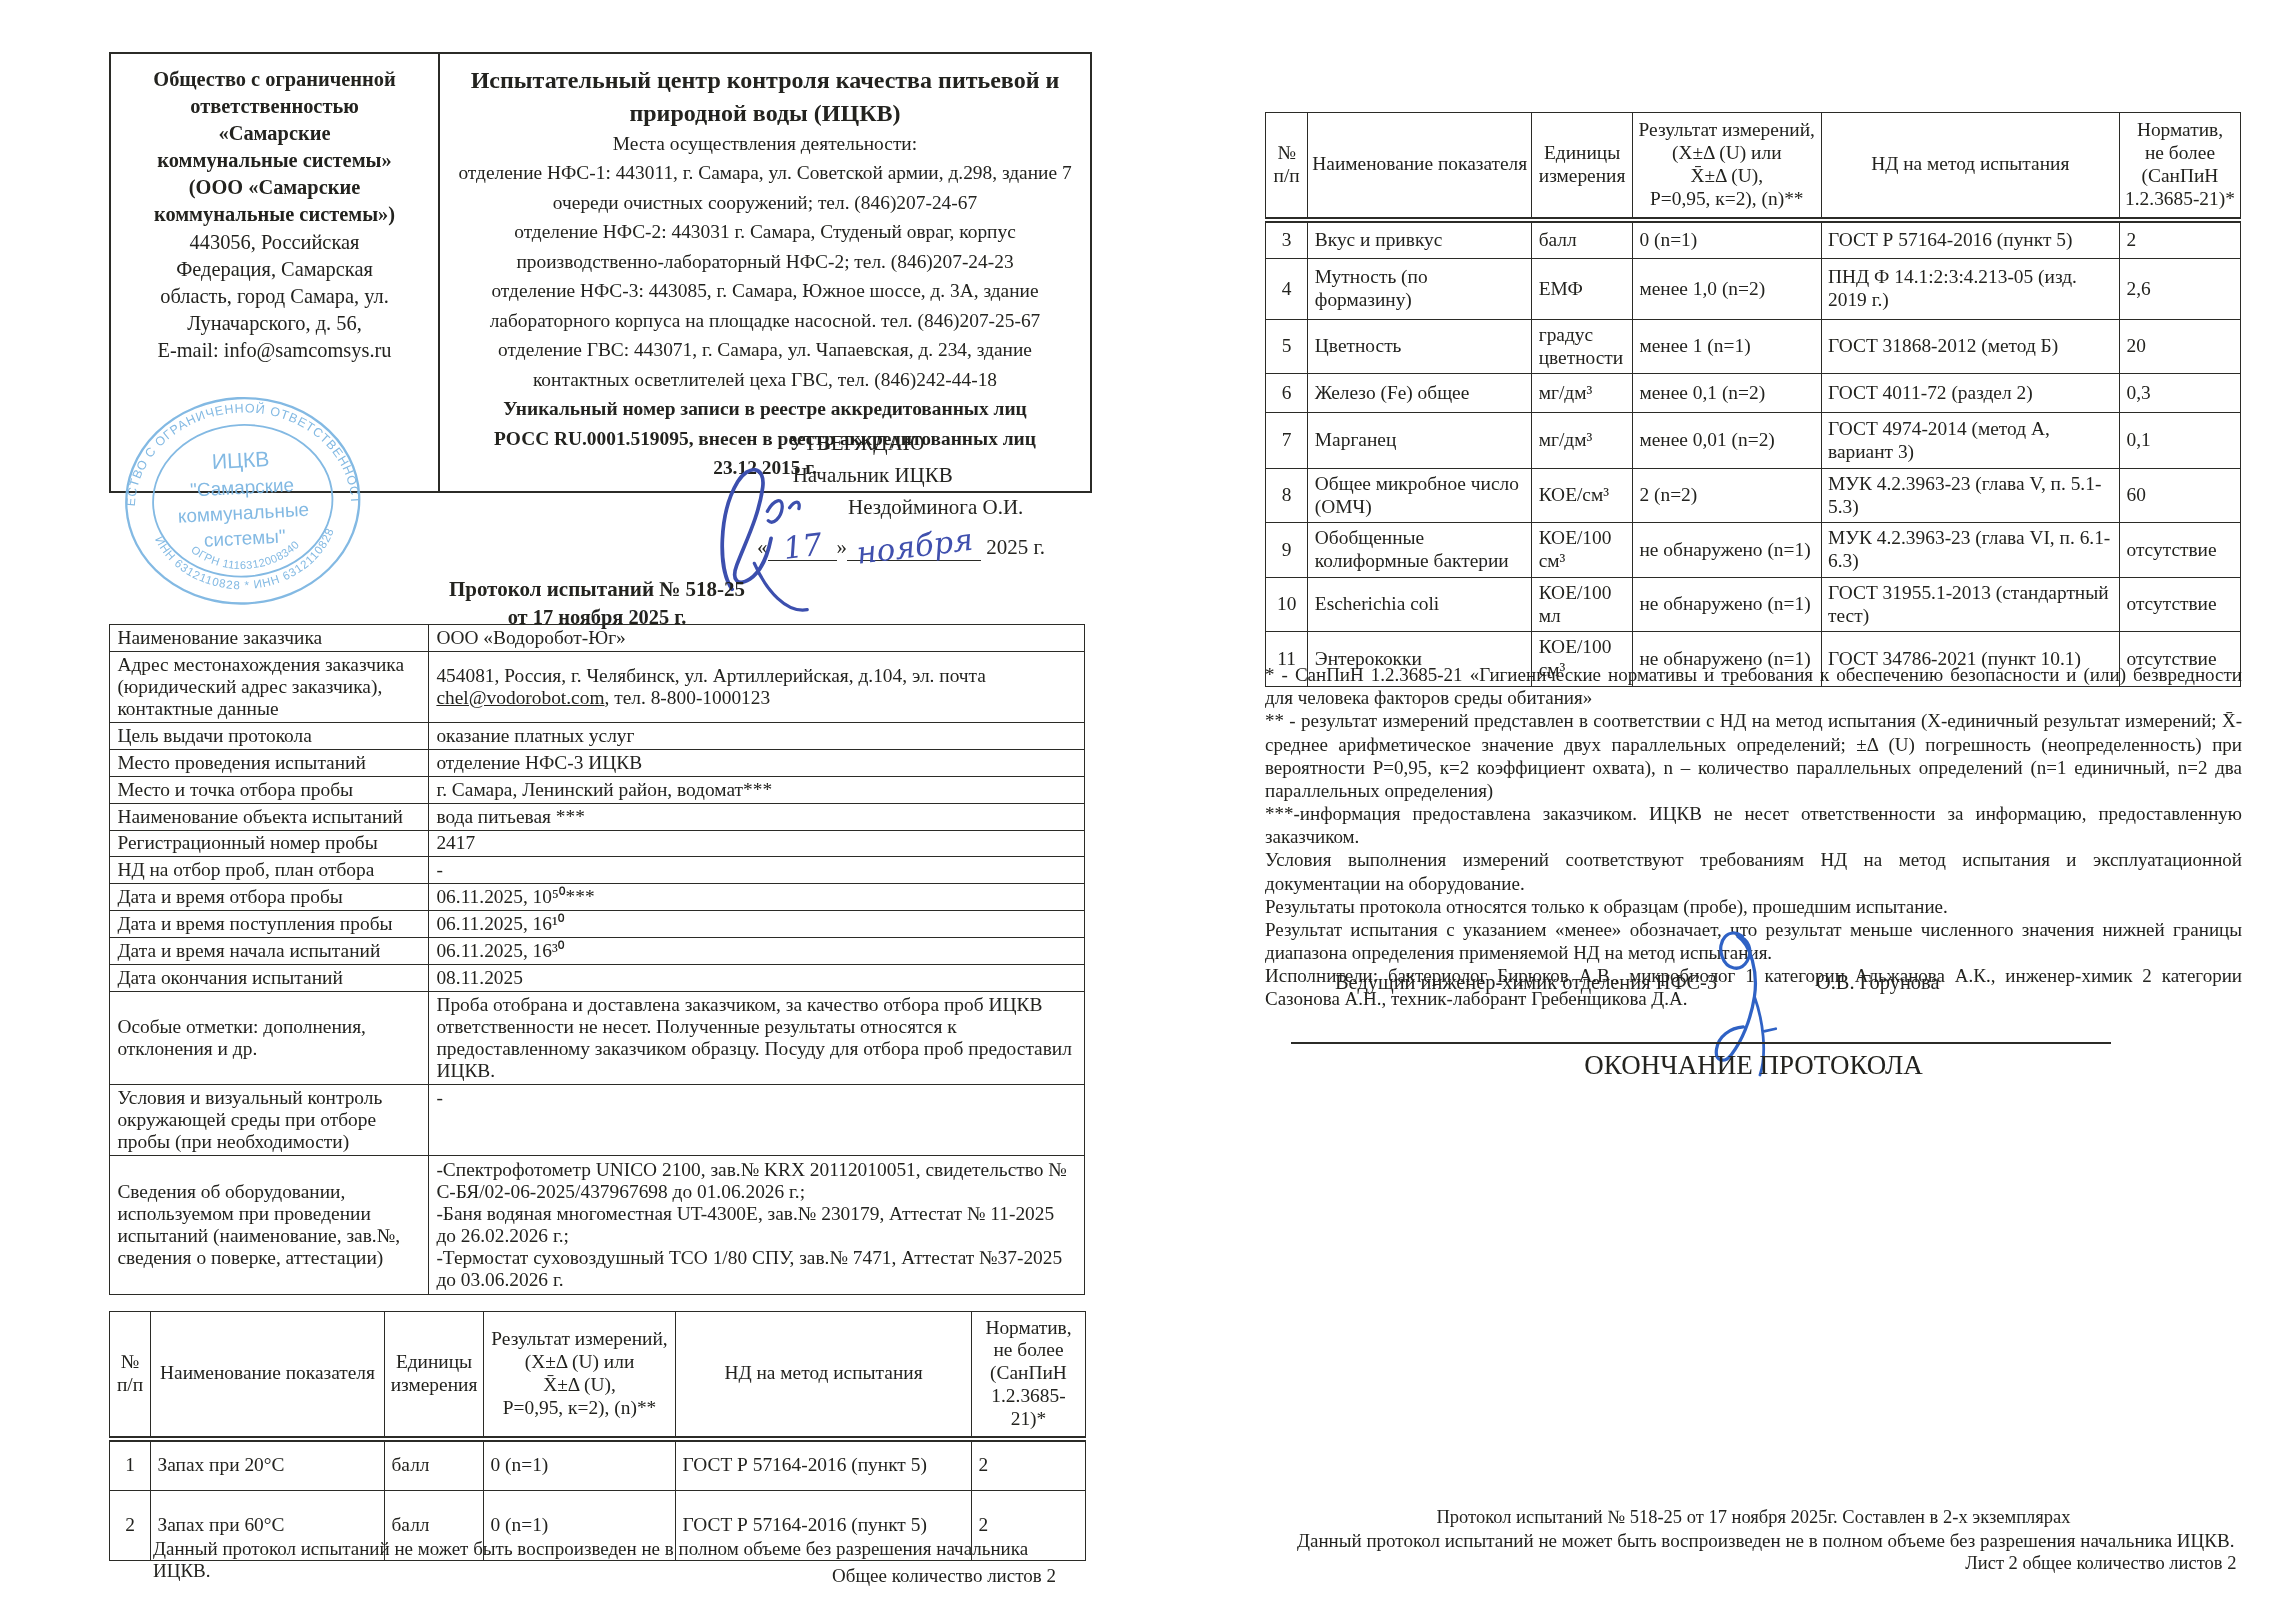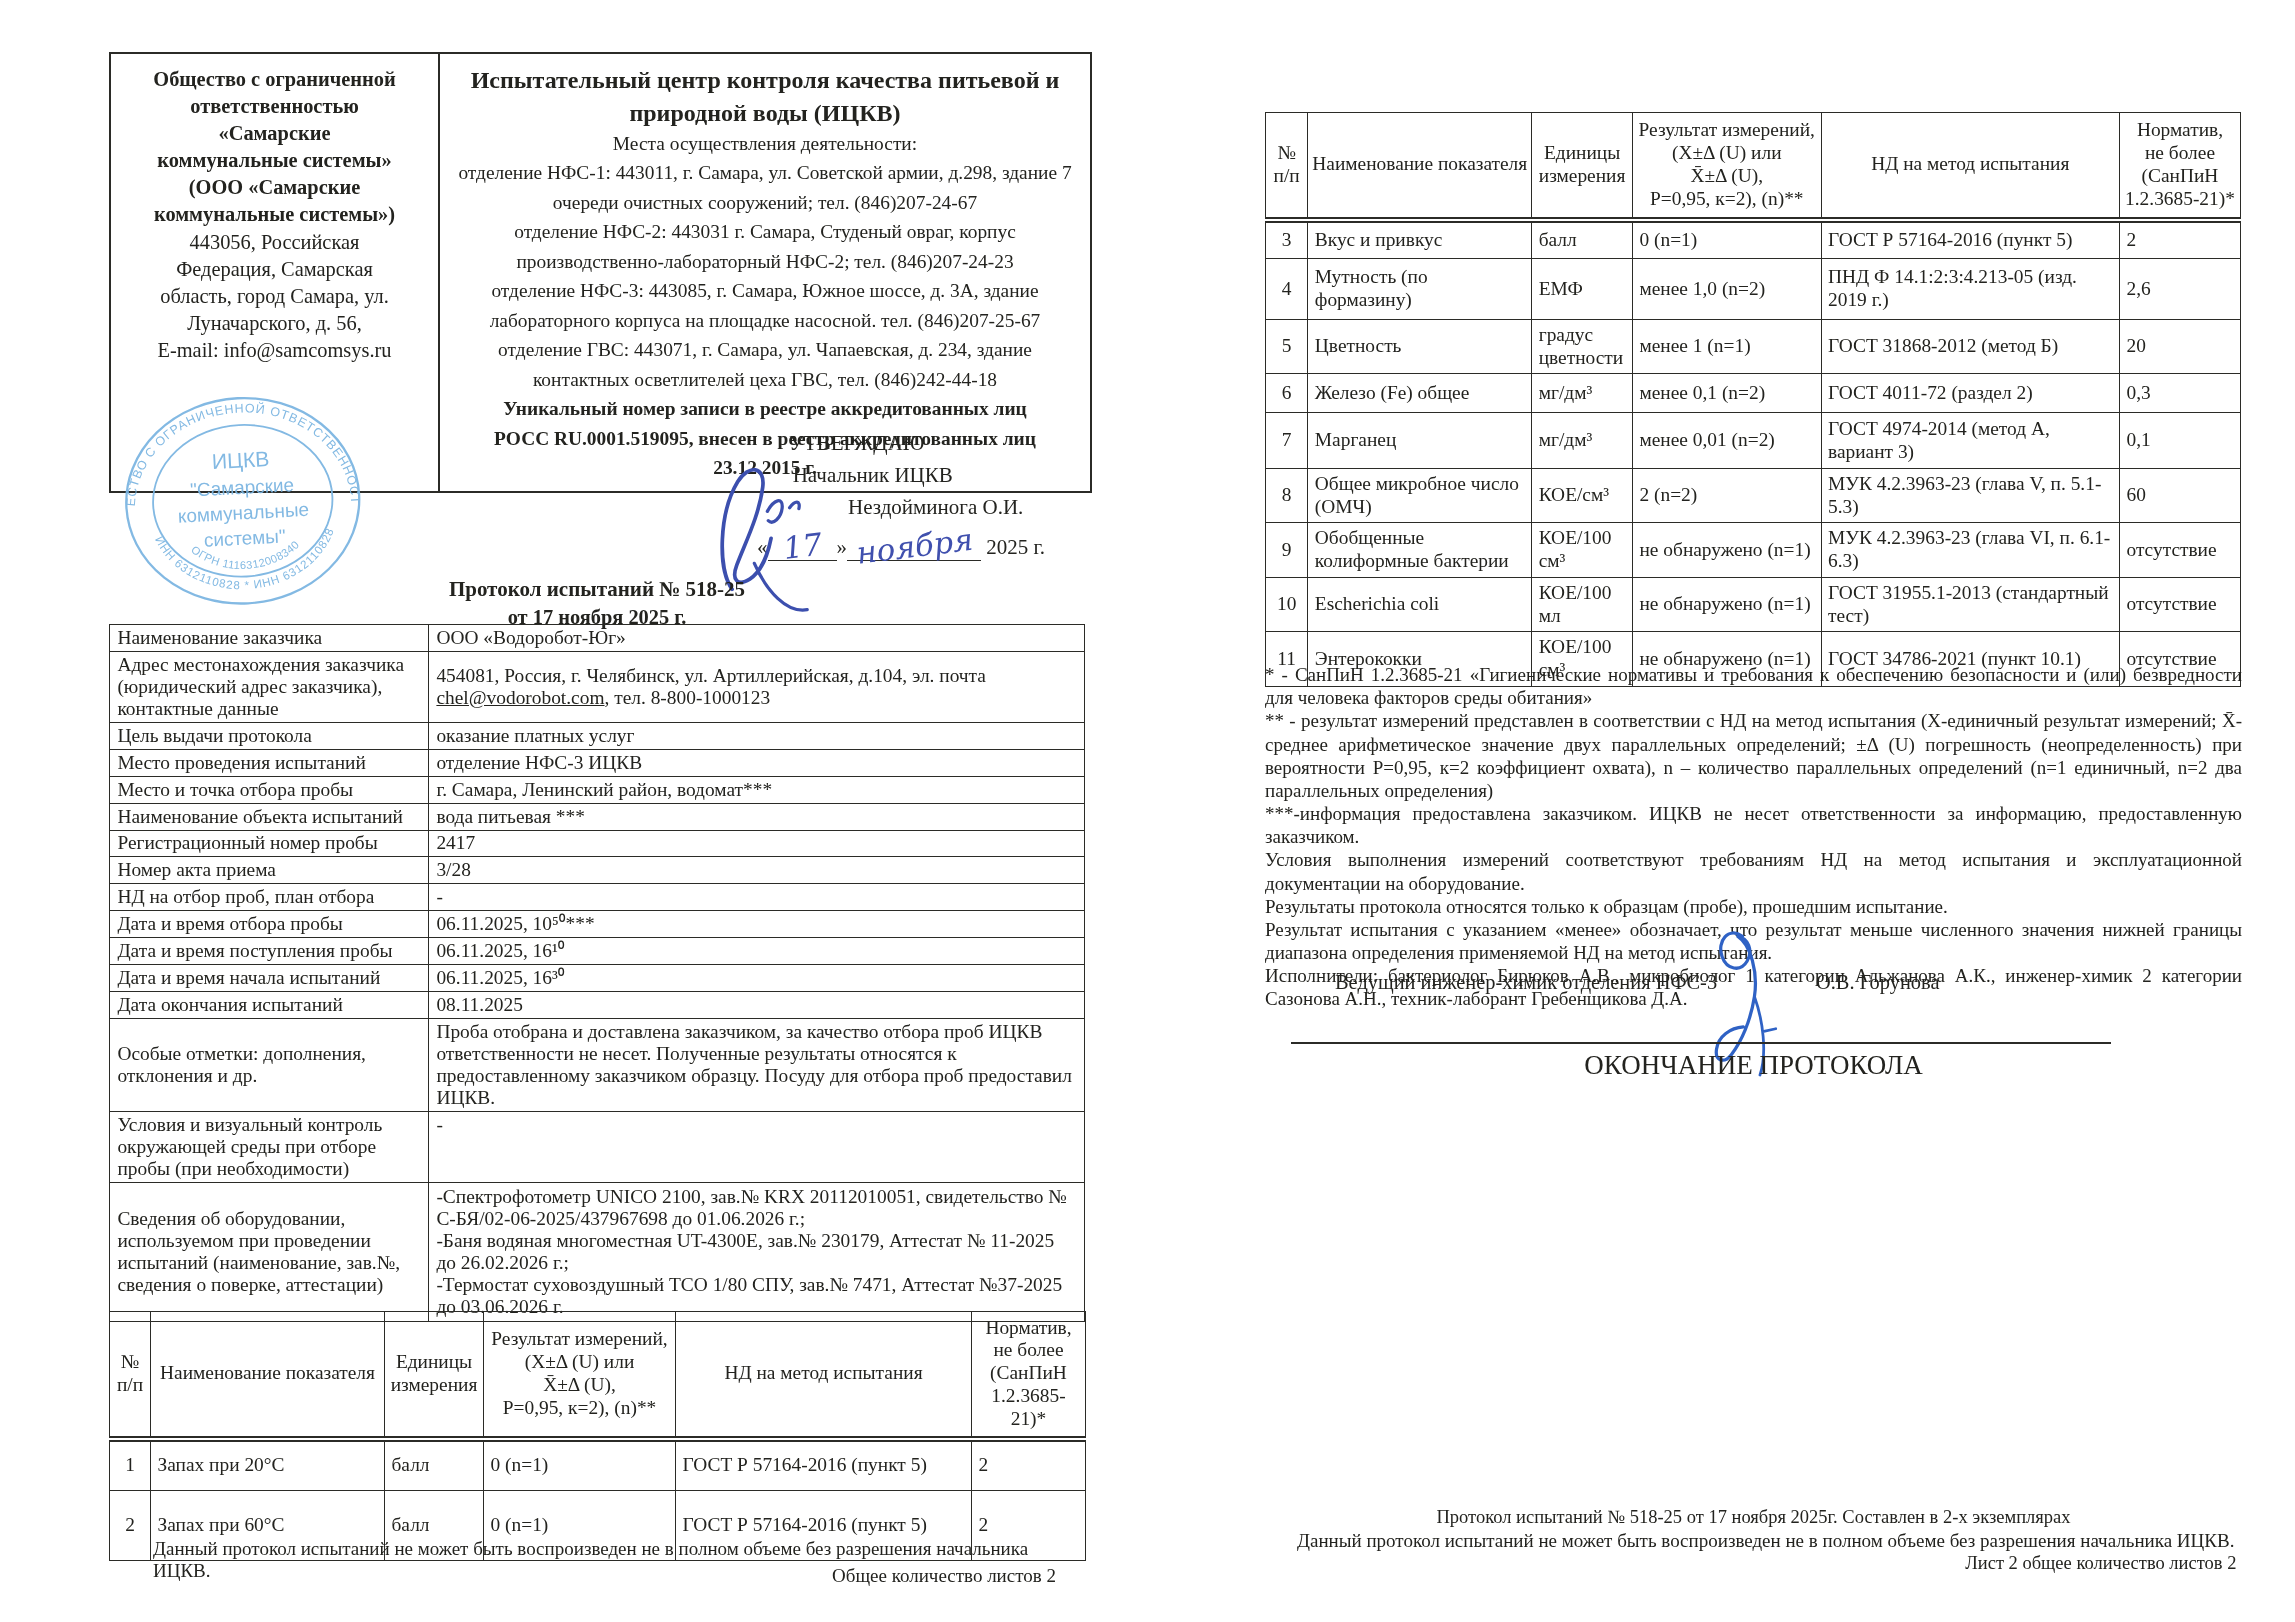--- a/index.html
+++ b/index.html
@@ -183,24 +183,20 @@
       <td class="lbl">Место и точка отбора пробы</td>
       <td>г. Самара, Ленинский район, водомат***</td>
     </tr>
     <tr style="height:24.5px">
       <td class="lbl">Наименование объекта испытаний</td>
       <td>вода питьевая ***</td>
     </tr>
     <tr style="height:24px">
       <td class="lbl">Регистрационный номер пробы</td>
       <td>2417</td>
-    </tr>
-    <tr style="height:24px">
-      <td class="lbl">Номер акта приема</td>
-      <td>3/28</td>
     </tr>
     <tr style="height:24px">
       <td class="lbl">НД на отбор проб, план отбора</td>
       <td>-</td>
     </tr>
     <tr style="height:26px">
       <td class="lbl">Дата и время отбора пробы</td>
       <td>06.11.2025, 10⁵⁰***</td>
     </tr>
     <tr style="height:26px">

